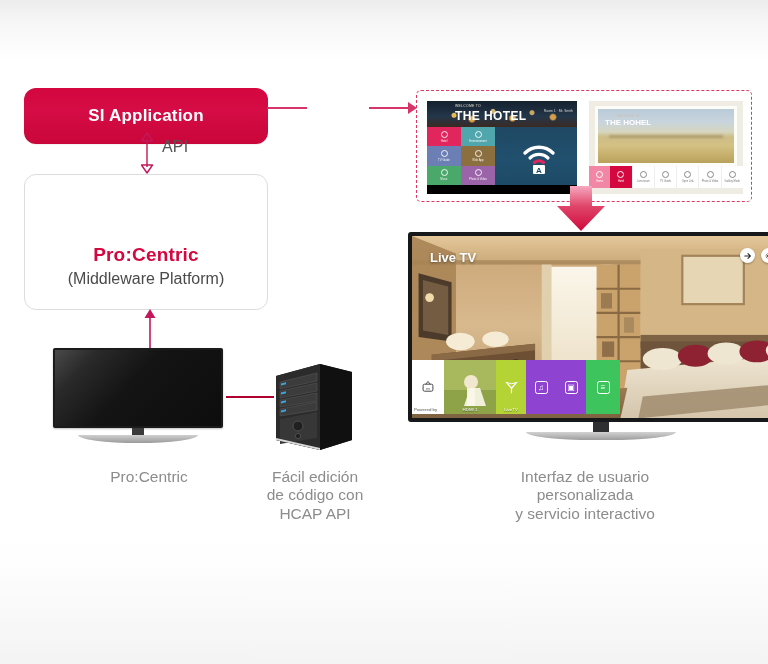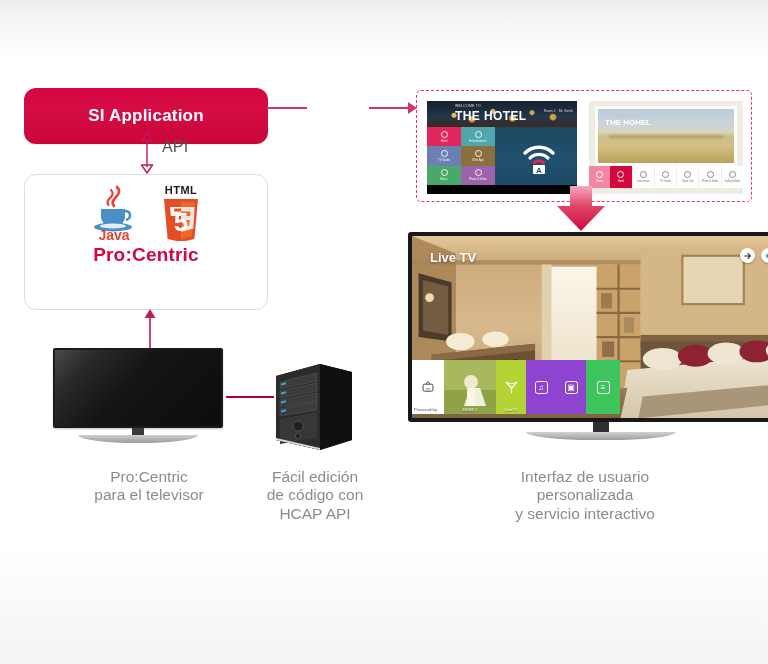--- a/index.html
+++ b/index.html
@@ -247,50 +247,26 @@
     <line x1="9" y1="7" x2="9" y2="35" stroke="#c2185b" stroke-width="1.4"></line>
     <path d="M9 1 L3.5 9 L14.5 9 Z" fill="none" stroke="#c2185b" stroke-width="1.4" stroke-linejoin="round"></path>
     <path d="M9 41 L3.5 33 L14.5 33 Z" fill="none" stroke="#c2185b" stroke-width="1.4" stroke-linejoin="round"></path>
   </svg>
   <div class="abs" id="api-label">API</div>
 
   <div class="abs" id="middleware-box">
 
     <div id="logo-row">
 
-      <div class="java-logo">
-        <svg viewBox="0 0 54 56" width="54" height="56">
-
-          <path d="M30 2 c4 4 2 7 -1 10 c-3 3 -5 6 -2 9" fill="none" stroke="#e8432f" stroke-width="2.6" stroke-linecap="round"></path>
-          <path d="M24 5 c3 3 1.5 5.5 -1 8 c-2.5 2.5 -3.5 4.5 -1.5 7" fill="none" stroke="#e8432f" stroke-width="2.2" stroke-linecap="round"></path>
-
-          <path d="M14 24 h24 v8 a9 9 0 0 1 -9 9 h-6 a9 9 0 0 1 -9 -9 z" fill="#4a8fc7"></path>
-          <path d="M38 26 c6 0 7 7 1 9" fill="none" stroke="#4a8fc7" stroke-width="2.6"></path>
-
-          <ellipse cx="26" cy="42" rx="19" ry="4.4" fill="#4a8fc7"></ellipse>
-          <ellipse cx="26" cy="41" rx="13" ry="2.6" fill="#ffffff" opacity=".85"></ellipse>
-
-          <text x="27" y="55" font-family="'Liberation Sans',sans-serif" font-size="14" font-weight="bold" fill="#e8432f" text-anchor="middle">Java</text>
-        </svg>
-      </div>
-
-      <div class="html5-logo">
-        <svg viewBox="0 0 48 58" width="48" height="58">
-          <text x="24" y="11" font-family="'Liberation Sans',sans-serif" font-size="11" font-weight="bold" fill="#1a1a1a" text-anchor="middle" letter-spacing="0.5">HTML</text>
-          <path d="M7 16 l3.6 40 L24 59 l13.4 -3 L41 16 z" fill="#e44d26"></path>
-          <path d="M24 19 v37 l10.9 -2.6 L37.9 19 z" fill="#f16529"></path>
-          <path d="M24 24 h-11 l.9 9 H24 v-4.5 h-6.6 l-.3 -3 H24 z" fill="#ffffff" opacity=".95"></path>
-          <path d="M24 24 v4.5 h9.4 l-.4 4.5 H24 V37 h8.6 l-.5 5.4 -8.1 2.2 V49 l12.4 -3.4 L37.6 24 z" fill="#ebebeb" opacity=".95"></path>
-          <text x="24" y="48" font-family="'Liberation Sans',sans-serif" font-size="26" font-weight="bold" fill="#ffffff" text-anchor="middle">5</text>
-        </svg>
-      </div>
+
 
     </div>
 
     <div id="procentric-title">Pro:Centric</div>
+    <div id="middleware-subtitle">(Middleware Platform)</div>
   </div>
 
   <svg class="abs" id="tv-up-arrow" viewBox="0 0 16 46">
     <line x1="8" y1="46" x2="8" y2="8" stroke="#c2185b" stroke-width="1.6"></line>
     <path d="M8 1 L2.5 10 L13.5 10 Z" fill="#c2185b"></path>
   </svg>
 
   <div class="abs" id="line-tv-server"></div>
 
   <div class="abs" id="tv-left">
@@ -578,21 +554,20 @@
         </div>
 
       </div>
     </div>
     <div id="tv-main-neck"></div>
     <div id="tv-main-base"></div>
   </div>
 
   <div class="caption" id="caption-tv">
     <div>Pro:Centric</div>
-    <div>para el televisor</div>
   </div>
 
   <div class="caption" id="caption-ui">
     <div>Interfaz de usuario</div>
     <div>personalizada</div>
     <div>y servicio interactivo</div>
   </div>
 
   <div class="caption" id="caption-server">
     <div>Fácil edición</div>

